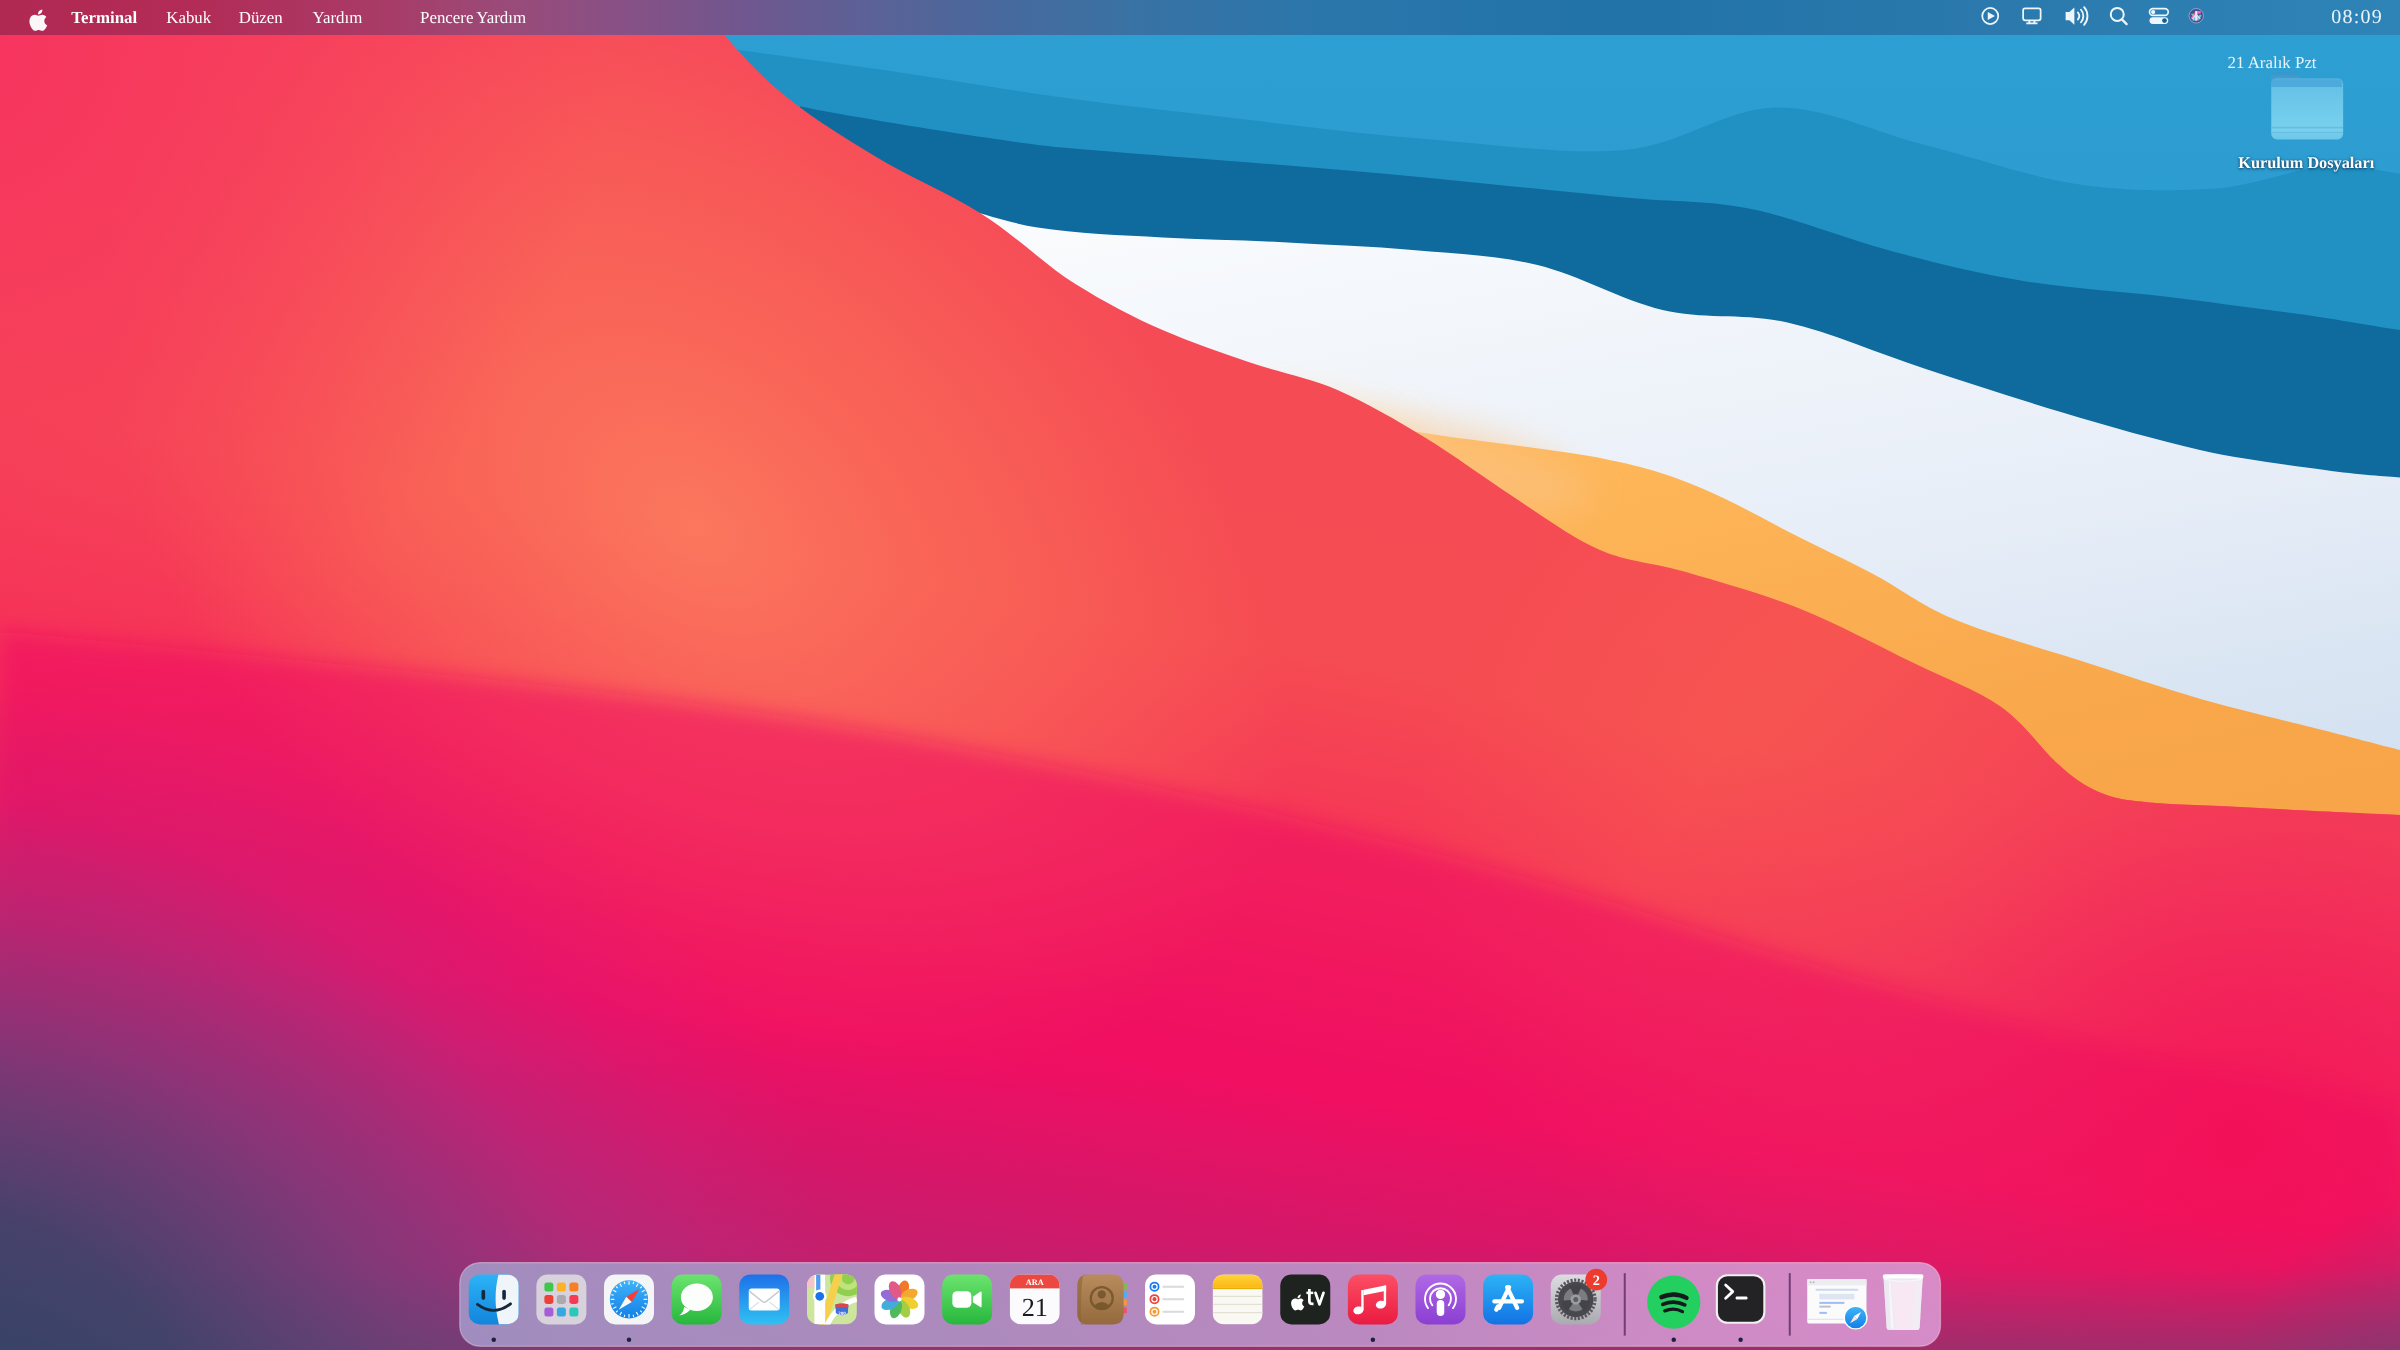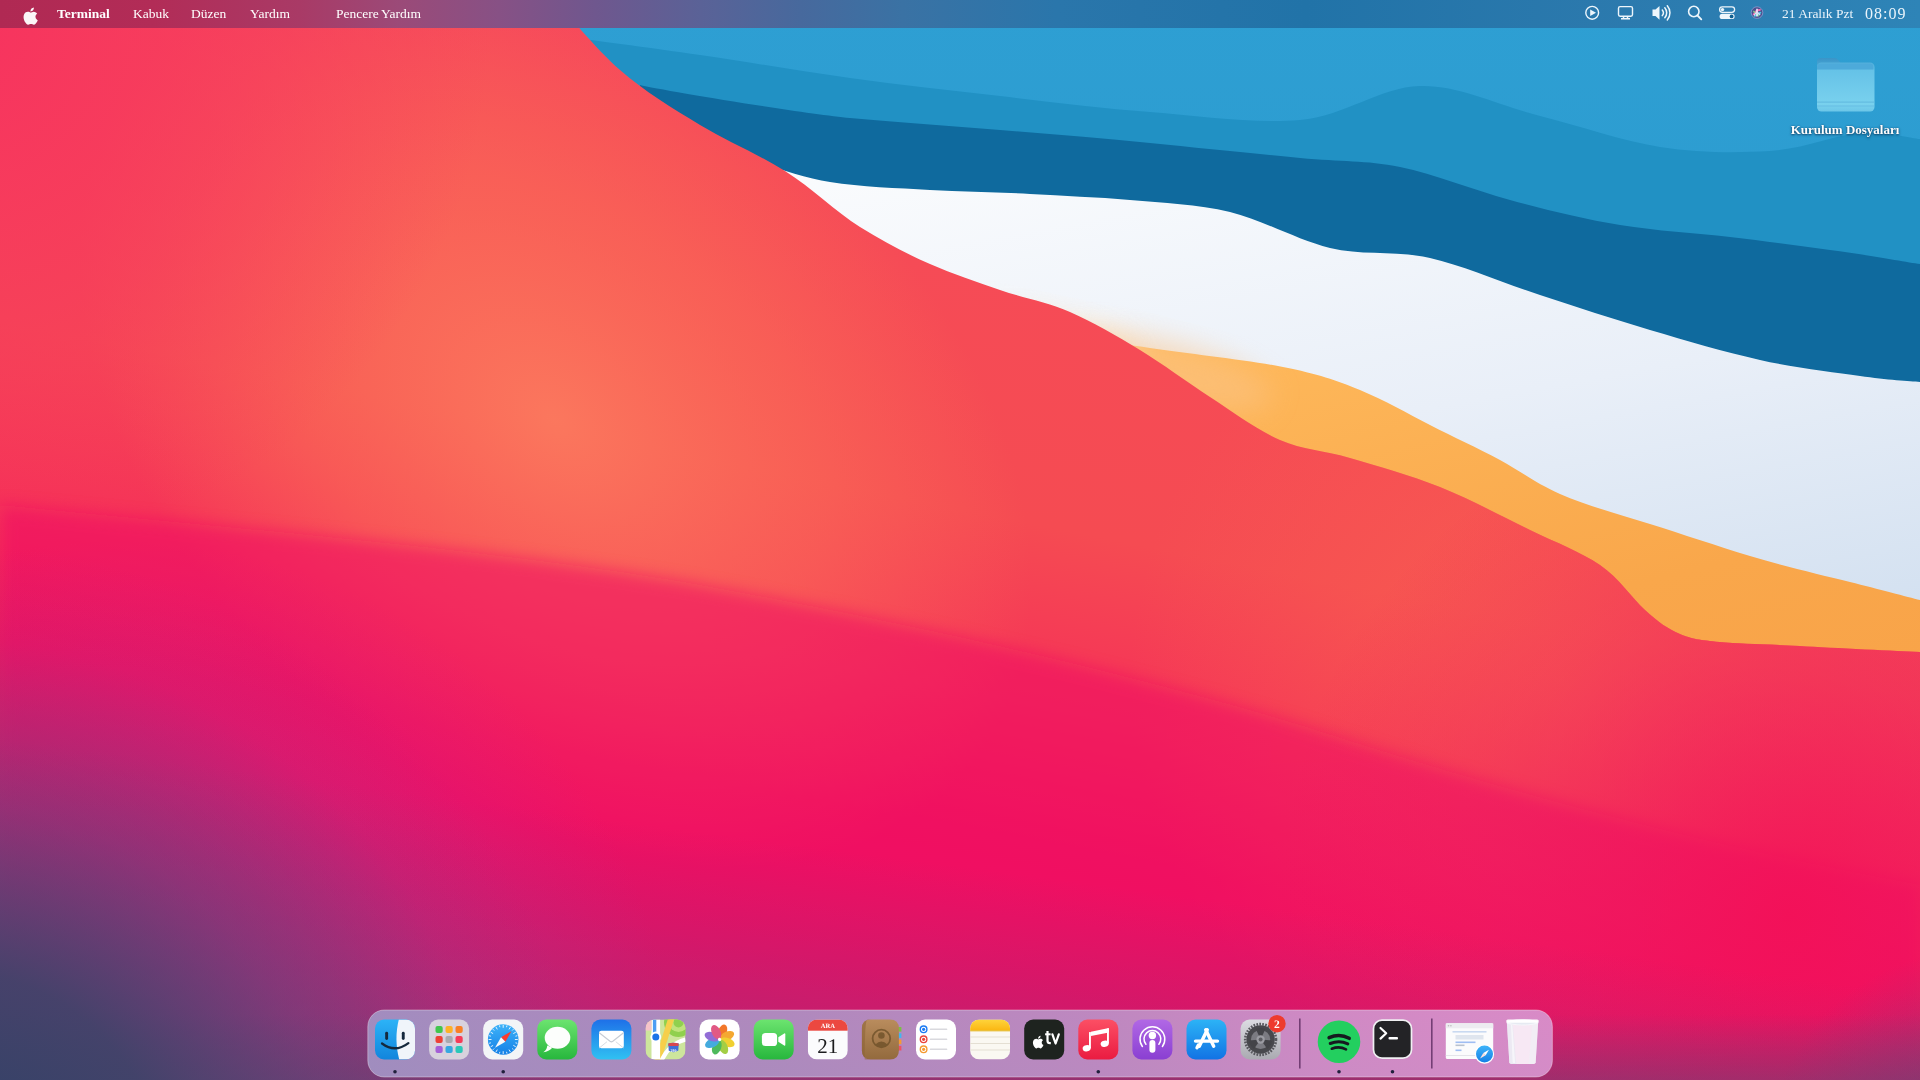--- a/index.html
+++ b/index.html
@@ -131,21 +131,21 @@
   <path id="apple" transform="translate(28.8,13.5) scale(0.62)" d="M8.2,-9.6 C6.8,-9.5 5.1,-8.6 4.1,-7.5 C3.2,-6.4 2.4,-4.8 2.7,-3.2 C4.2,-3.1 5.8,-4 6.8,-5.1 C7.7,-6.2 8.4,-7.9 8.2,-9.6 Z M8.3,-2.8 C6.1,-2.9 4.2,-1.5 3.1,-1.5 C2,-1.5 0.4,-2.7 -1.5,-2.7 C-3.9,-2.6 -6.1,-1.3 -7.3,0.8 C-9.8,5 -7.9,11.2 -5.5,14.6 C-4.3,16.3 -2.9,18.1 -1,18 C0.8,17.9 1.5,16.9 3.6,16.9 C5.7,16.9 6.3,18 8.2,18 C10.1,17.9 11.3,16.3 12.5,14.6 C13.8,12.7 14.4,10.8 14.4,10.7 C14.3,10.6 10.7,9.3 10.7,5.3 C10.6,2 13.4,0.4 13.5,0.3 C11.9,-2 9.4,-2.7 8.3,-2.8 Z"></path>
  </g>
 </svg>
 <div class="abs" style="left:0;top:0;width:1920px;height:28px;color:#fff;font-size:13.5px;line-height:28px;">
  <span class="abs" style="left:57px;font-weight:bold;">Terminal</span>
  <span class="abs" style="left:133px;text-align:right;">Kabuk</span>
  <span class="abs" style="left:191px;">Düzen</span>
  <span class="abs" style="left:250px;">Yardım</span>
  <span class="abs" style="left:336px;">Pencere</span>
  <span class="abs" style="left:381px;">Yardım</span>
- <span class="abs" style="left:1782px;font-weight:500;color:#eaf4fb;">21 Aralık Pzt</span>
+ <span class="abs" style="left:1782px;font-weight:500;color:#eaf4fb;margin-top:36px;">21 Aralık Pzt</span>
  <span class="abs" style="left:1865px;font-weight:500;color:#eaf4fb;font-size:16px;letter-spacing:1px;">08:09</span>
 </div>
 
 <svg class="abs" width="260" height="28" viewBox="0 0 260 28" style="left:1575px;top:0">
  <g stroke="#edf6fc" fill="none" stroke-width="1.4">
   <circle cx="17.2" cy="12.8" r="6.4"></circle>
   <path d="M15.2,9.6 L21,12.8 L15.2,16 Z" fill="#edf6fc" stroke="none"></path>
   <rect x="43.5" y="6.6" width="14" height="9.6" rx="1.6"></rect>
   <path d="M48.5,16.2 L48.5,18.4 M52.5,16.2 L52.5,18.4 M46,18.7 L55,18.7" stroke-width="1.5"></path>
   <g>

